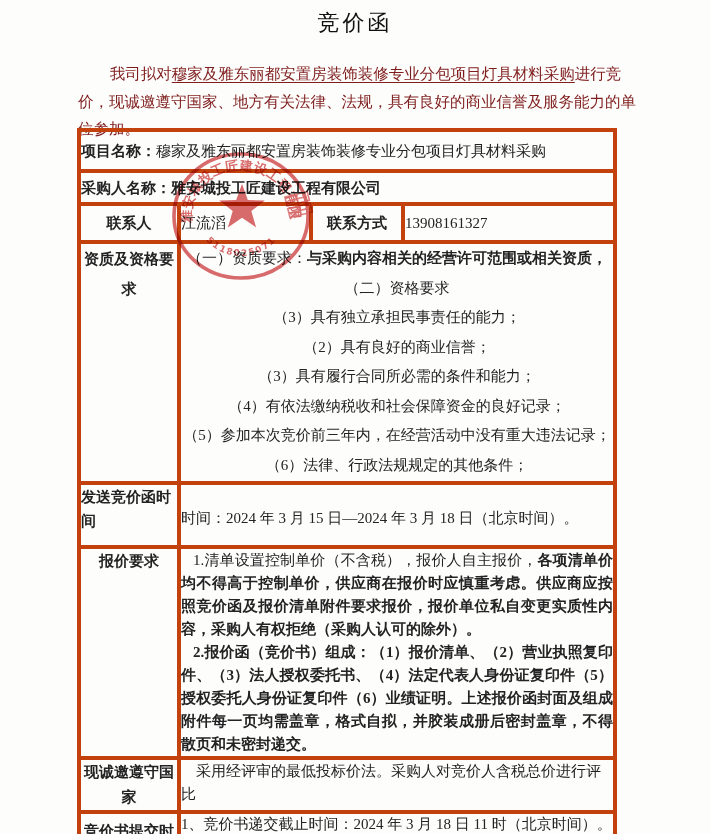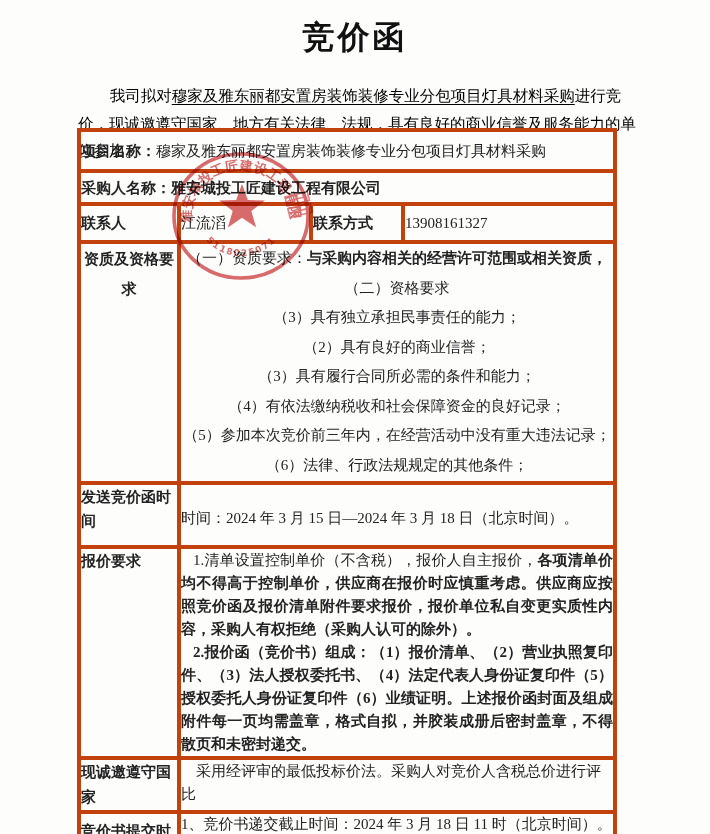--- a/index.html
+++ b/index.html
@@ -3,46 +3,46 @@
 <meta charset="utf-8">
 <style>
   html,body{margin:0;padding:0;background:#ffffff;}
   .page{
     position:relative;width:710px;height:834px;overflow:hidden;
     background:#fdfdfc;
     font-family:"Liberation Serif","DejaVu Serif",serif;
     color:#1e1e1e;
   }
   .title{
-    margin:0;padding-top:16px;text-align:center;
-    font-size:32px;font-weight:700;letter-spacing:3px;color:#111;
+    margin:0;padding-top:8px;text-align:center;
+    font-size:22px;font-weight:400;letter-spacing:3px;color:#111;
   }
   .intro{
     margin:22px 66px 0 78px;
     font-size:15.5px;line-height:27.5px;text-align:left;
-    text-indent:2.05em;color:#000000;
+    text-indent:2.05em;color:#7f1d1d;
   }
   .u{text-decoration:underline;text-underline-offset:3px;}
   table.form{
     position:absolute;left:77px;top:128px;width:536px;
     border-collapse:collapse;table-layout:fixed;
     font-size:15px;color:#232323;
   }
   table.form td{border:4px solid #c2410c;vertical-align:top;overflow:hidden;padding:0;}
   tr.r1 td{height:37px;vertical-align:middle;}
   tr.r2 td{height:29px;vertical-align:middle;}
   tr.r3 td{height:34px;vertical-align:middle;}
   tr.r4 td{height:54px;}
   tr.r5 td{height:237px;}
   tr.r6 td{height:39px;}
   tr.r7 td{height:137px;}
   tr.r8 td{height:36px;}
   tr.r9 td{height:93px;}
   .lab{font-weight:700;padding:3px 2px 3px 7px;line-height:25px;}
-  .lab-mid{vertical-align:middle;}
+  .lab-mid{vertical-align:middle;text-align:center;}
   .qual-lab{text-align:center;line-height:30px;padding:0 2px;}
   .sub-lab{line-height:35px;}
   .b{font-weight:700;}
   .inline-lab{font-weight:700;}
   .cell-pad{padding:3px 6px 3px 8px;line-height:24px;}
   .val-top{padding:6px 6px 2px 10px;line-height:24px;}
   .qual-td{padding:5px 10px 0 26px;line-height:29.5px;text-align:center;}
   .qual-td p{margin:0;}
   .quote-td{padding:4px 7px 0 5px;line-height:23px;}
   .quote-td p{margin:0;text-indent:0.8em;text-align:justify;}

